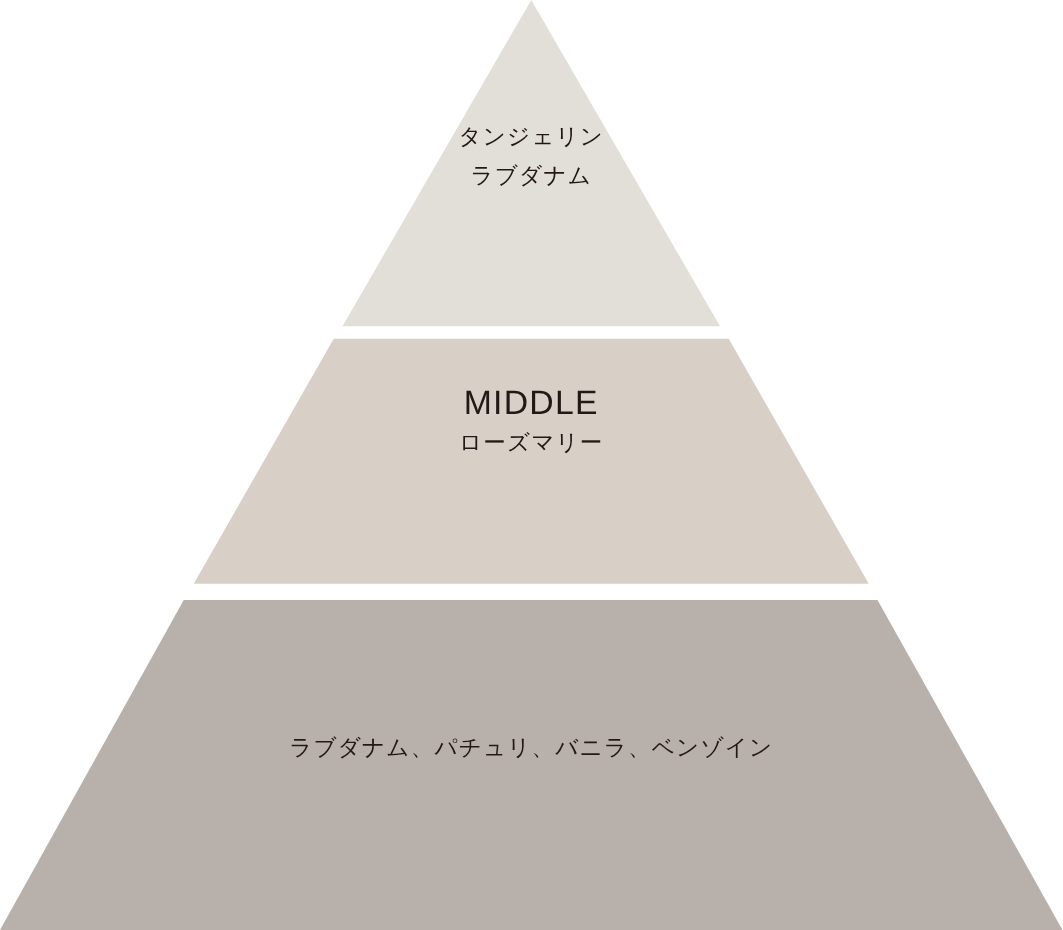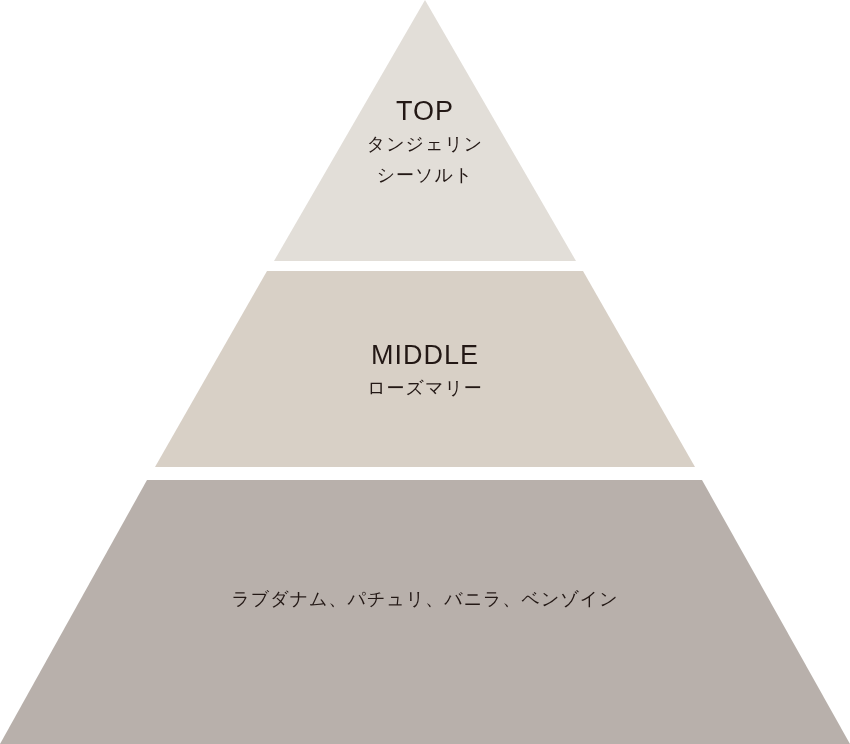--- a/index.html
+++ b/index.html
@@ -13,25 +13,24 @@
 </head>
 <body>
 
 <svg class="pyr" width="850" height="744" viewBox="0 0 850 744">
   <polygon points="425,0 576,261 274,261" fill="#e2ded8"></polygon>
   <polygon points="267,271 583,271 695,467 155,467" fill="#d8d0c6"></polygon>
   <polygon points="147,480 702,480 850,744 0,744" fill="#b8b0ab"></polygon>
 </svg>
 
 <div class="label" style="top:94px;">
-  <span class="tier-title">TOP</span>
   <span class="tier-line">タンジェリン</span>
-  <span class="tier-line">シーソルト</span>
+  <span class="tier-line">ラブダナム</span>
 </div>
 
-<div class="label" style="top:338px;">
+<div class="label" style="top:305px;">
   <span class="tier-title">MIDDLE</span>
   <span class="tier-line">ローズマリー</span>
 </div>
 
 <div class="label" style="top:568px;">
   <span class="tier-line" style="margin-top:15px;">ラブダナム、パチュリ、バニラ、ベンゾイン</span>
 </div>
 
 </body></html>

